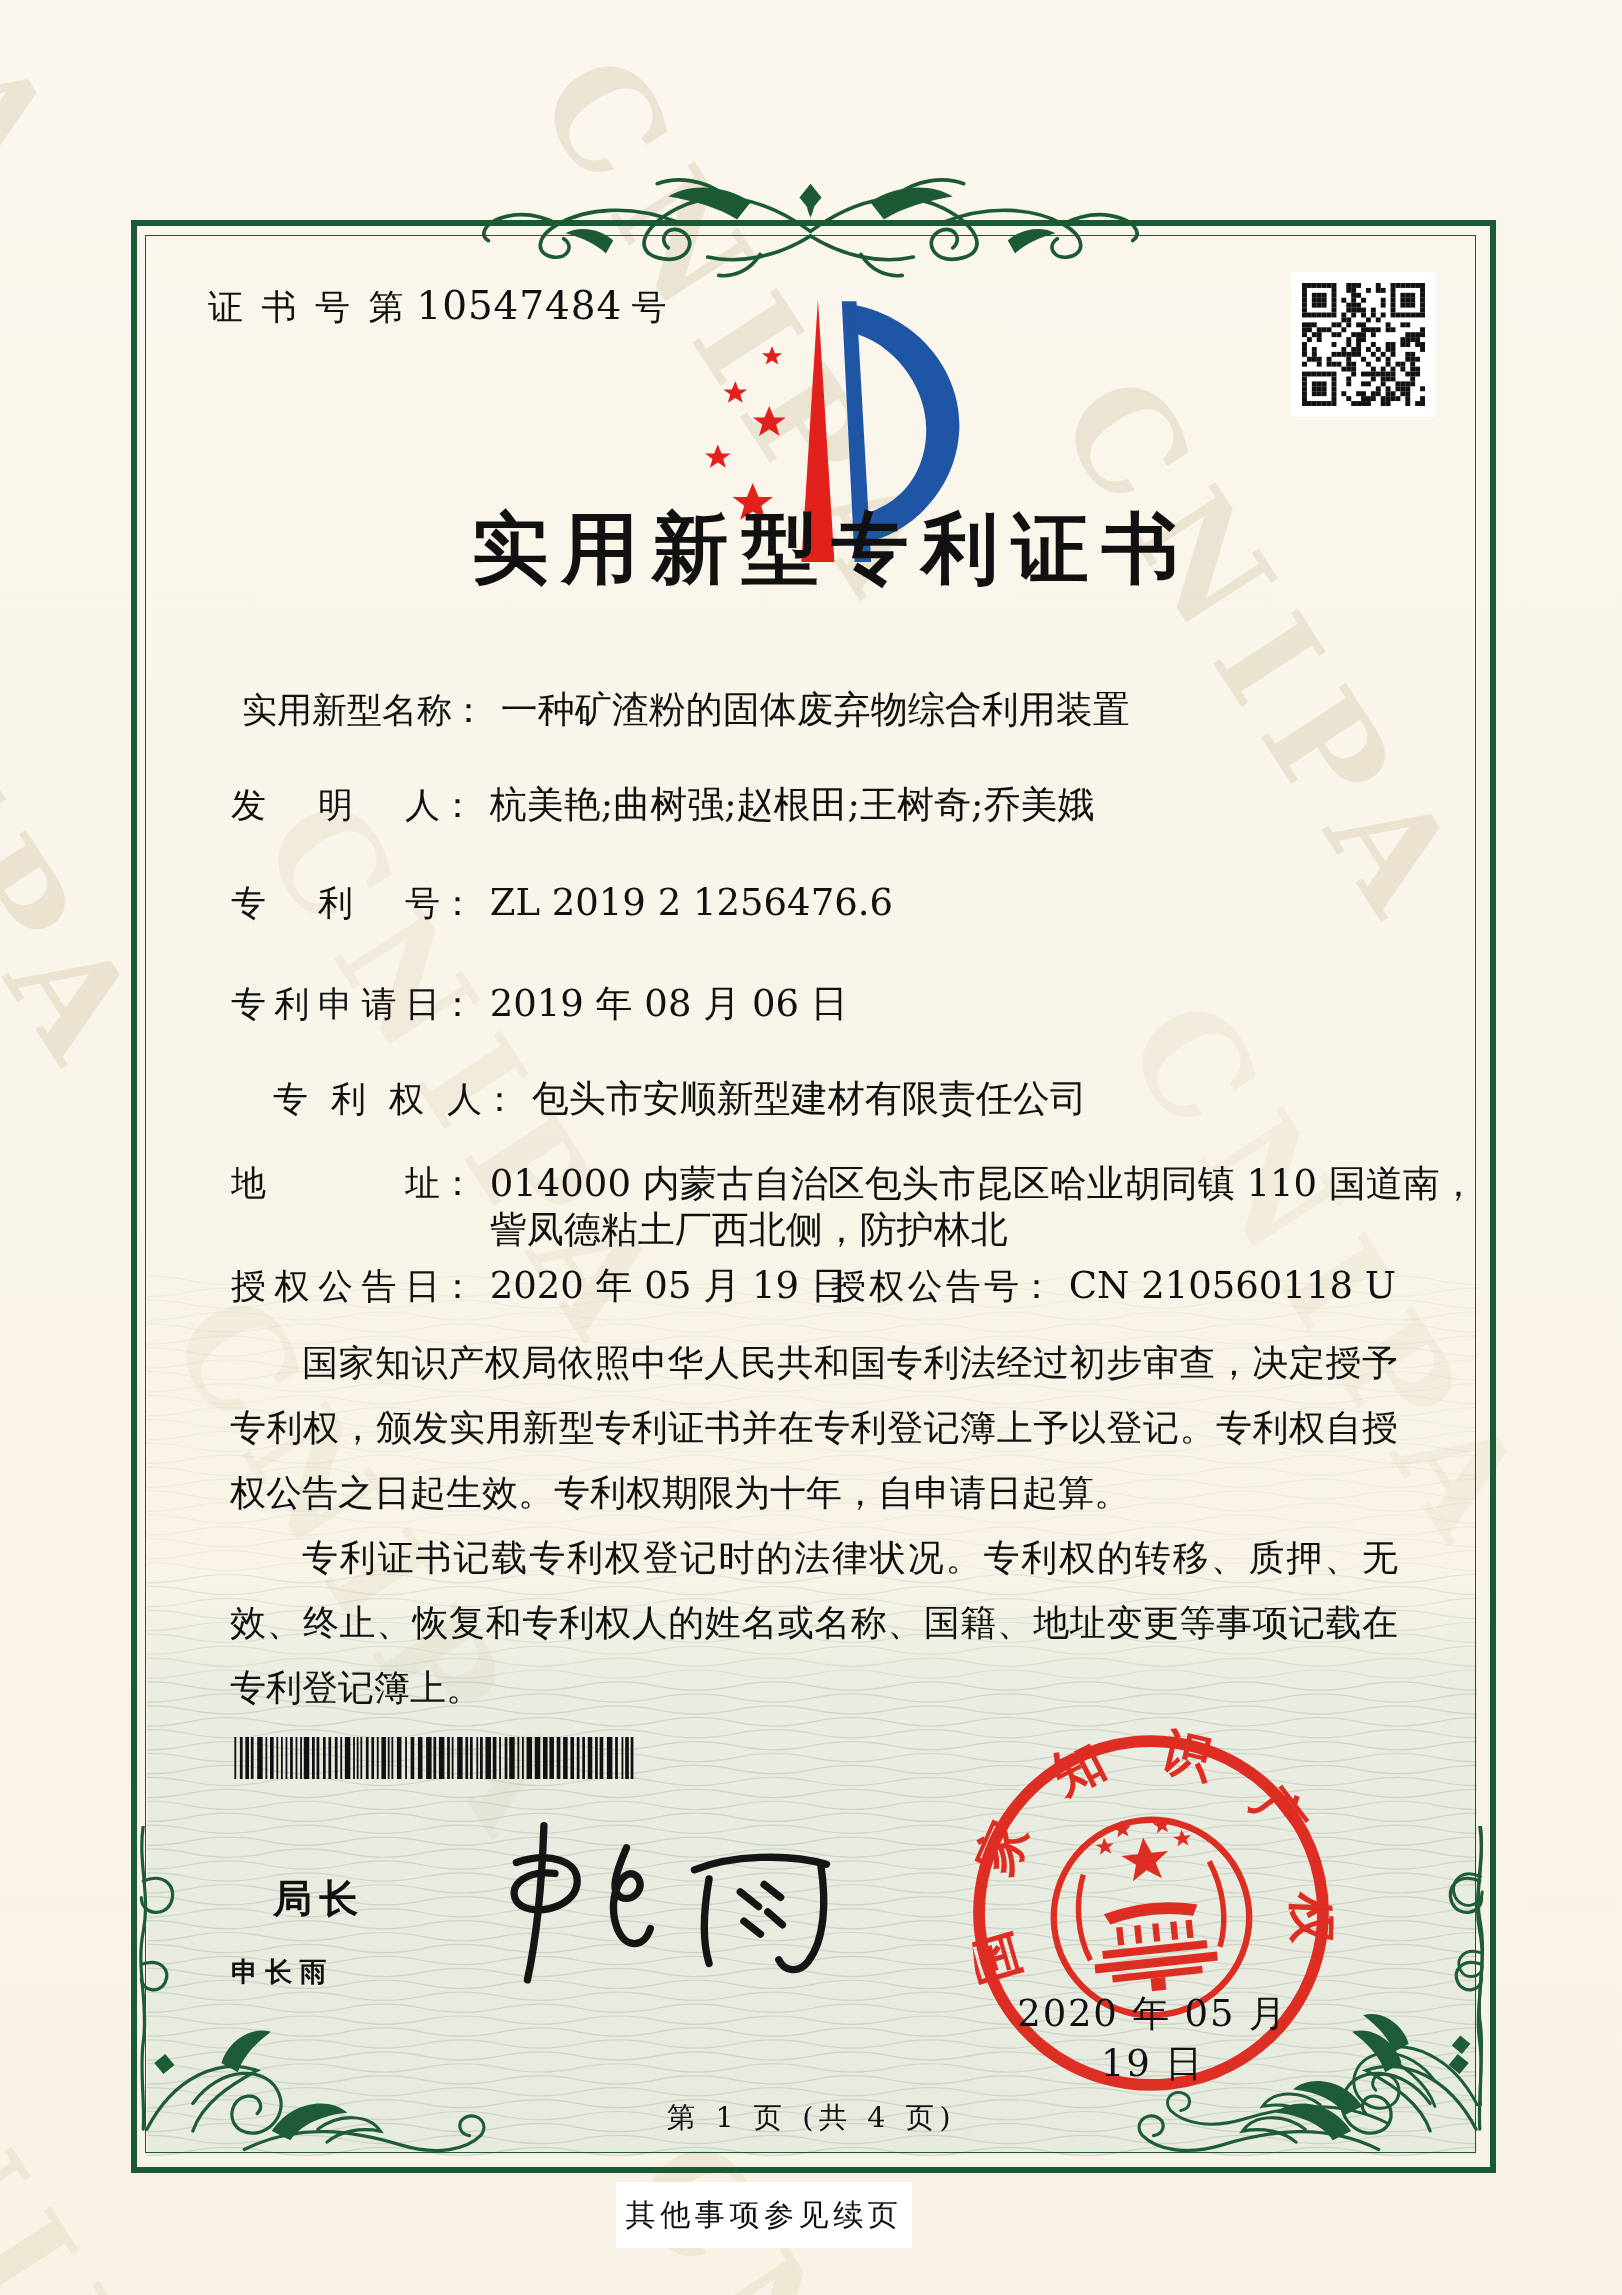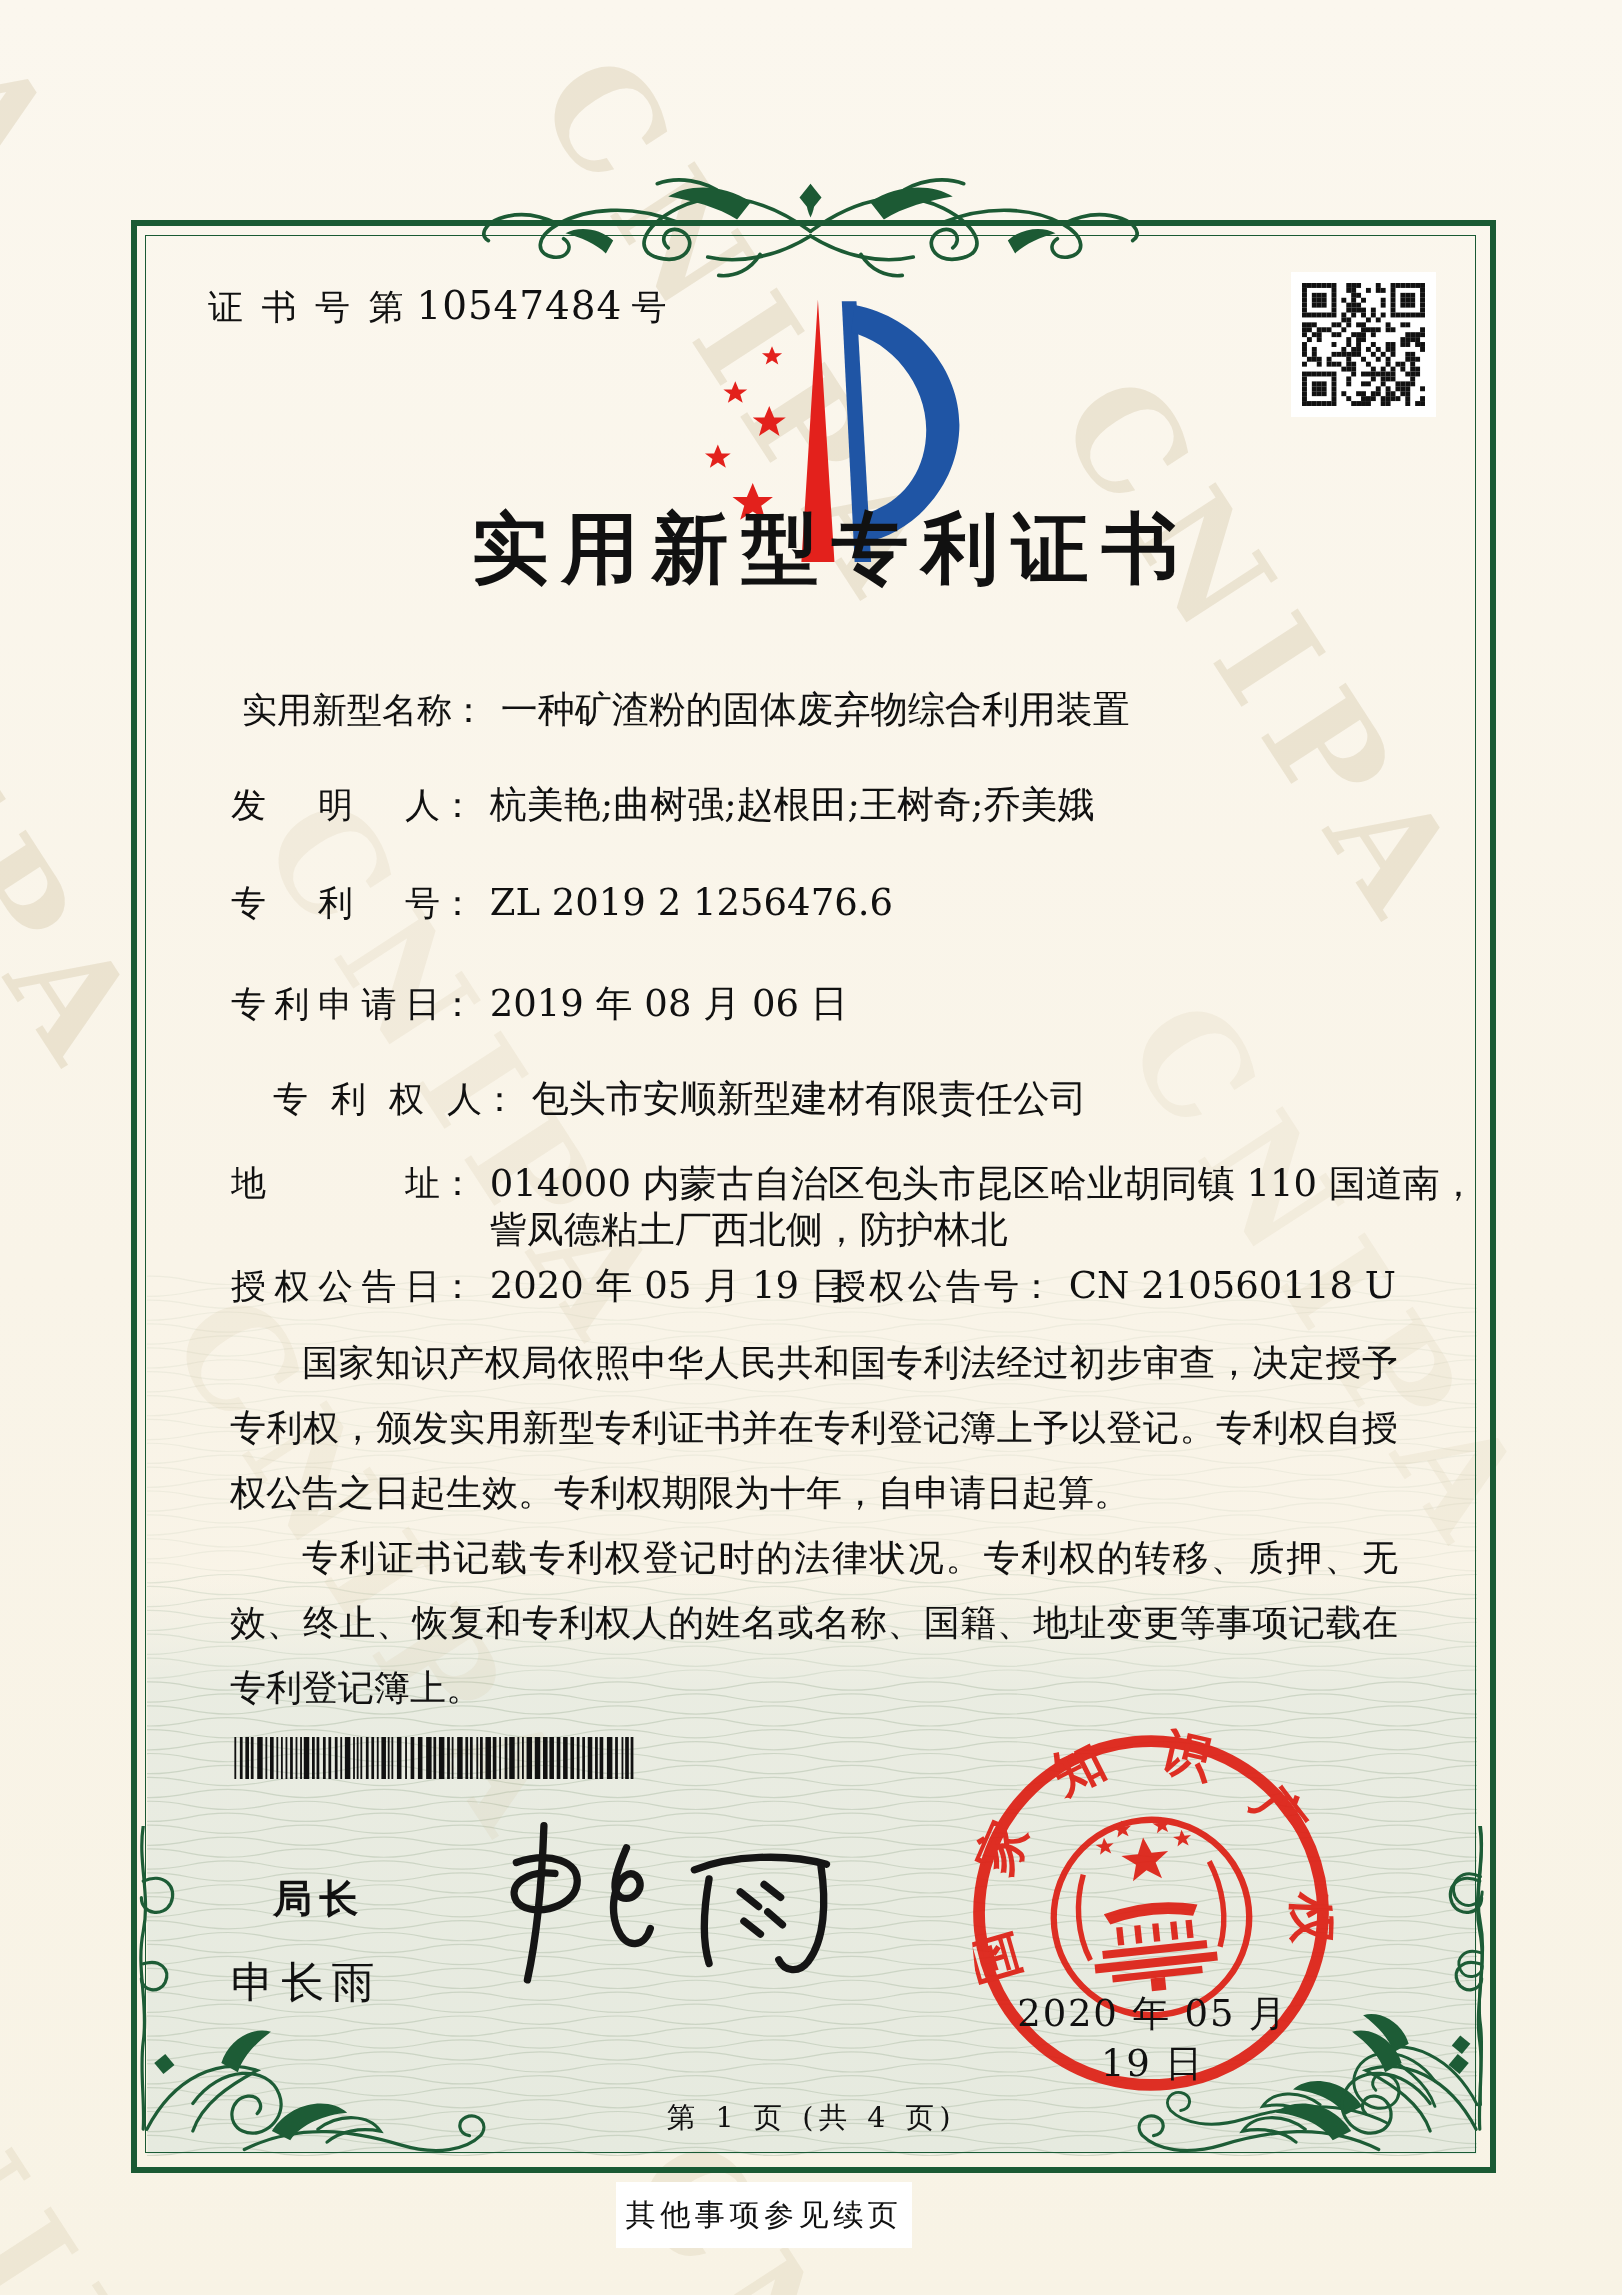--- a/index.html
+++ b/index.html
@@ -27,22 +27,22 @@
   .row .colon{display:inline-block;vertical-align:top;}
   .row .val{display:inline-block;margin-left:14.7px;vertical-align:top;font-size:37px;}
   .addr-lines{display:inline-block;margin-left:14.7px;vertical-align:top;font-size:37px;line-height:46px;white-space:nowrap;}
   
   #legal{left:230px;top:1330px;width:1168px;z-index:4;font-size:36px;line-height:65px;
          text-align:justify;}
   #legal p{margin:0;text-indent:72px;}
   
   #signer-title{left:231px;top:1872px;font-size:39px;letter-spacing:7.3px;z-index:4;
      font-family:"DejaVu Sans","Liberation Sans",sans-serif;font-weight:700;margin-left:42px;}
-  #signer-name{left:231px;top:1954px;font-size:43px;letter-spacing:7.3px;z-index:4;
-     font-family:"DejaVu Sans","Liberation Sans",sans-serif;font-weight:400;}
+  #signer-name{left:231px;top:1954px;font-size:27px;letter-spacing:7.3px;z-index:4;
+     font-family:"DejaVu Sans","Liberation Sans",sans-serif;font-weight:700;}
   #seal-box{left:970px;top:1732px;width:362px;height:362px;z-index:5;transform:rotate(-6deg);}
   #seal-date{left:991px;top:1989px;width:323px;text-align:center;font-size:37px;z-index:6;letter-spacing:1.8px;}
   #page-info{left:0;top:2099px;width:1623px;text-align:center;font-size:28.5px;letter-spacing:5.5px;z-index:4;}
   #cont-note{left:616px;top:2182px;width:296px;height:66px;line-height:66px;background:#ffffff;
      text-align:center;font-size:30px;letter-spacing:4.6px;z-index:4;}
   
   #waves-svg{left:147px;top:1273px;z-index:1;}
   #barcode-svg{left:233px;top:1737px;z-index:4;}
   #qr-svg{left:1291px;top:272px;z-index:4;}
   #logo-svg{left:680px;top:294px;z-index:4;}

